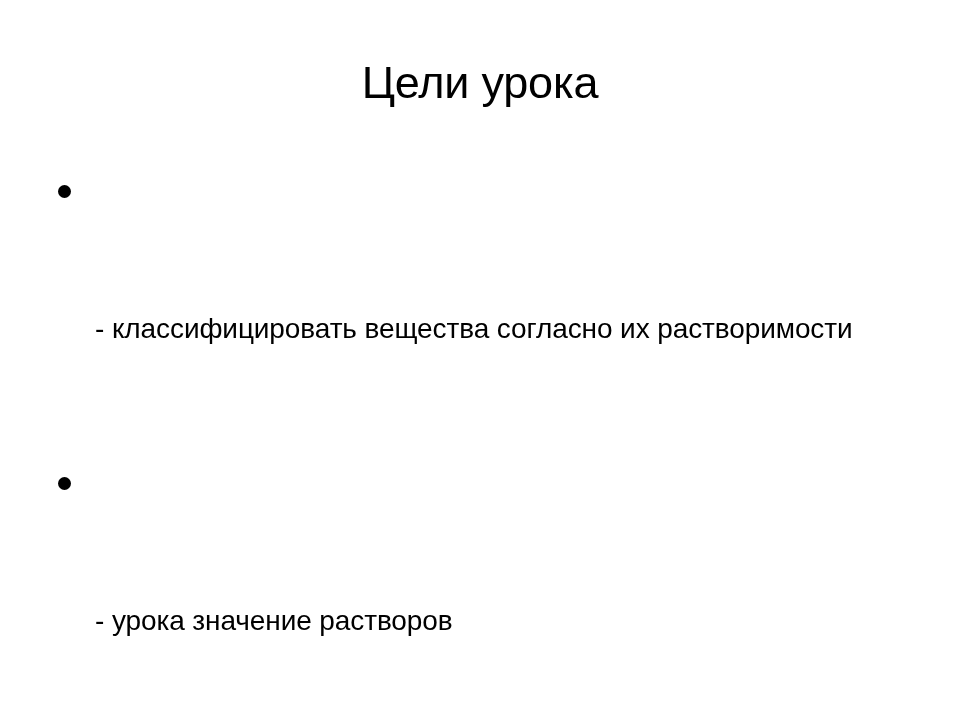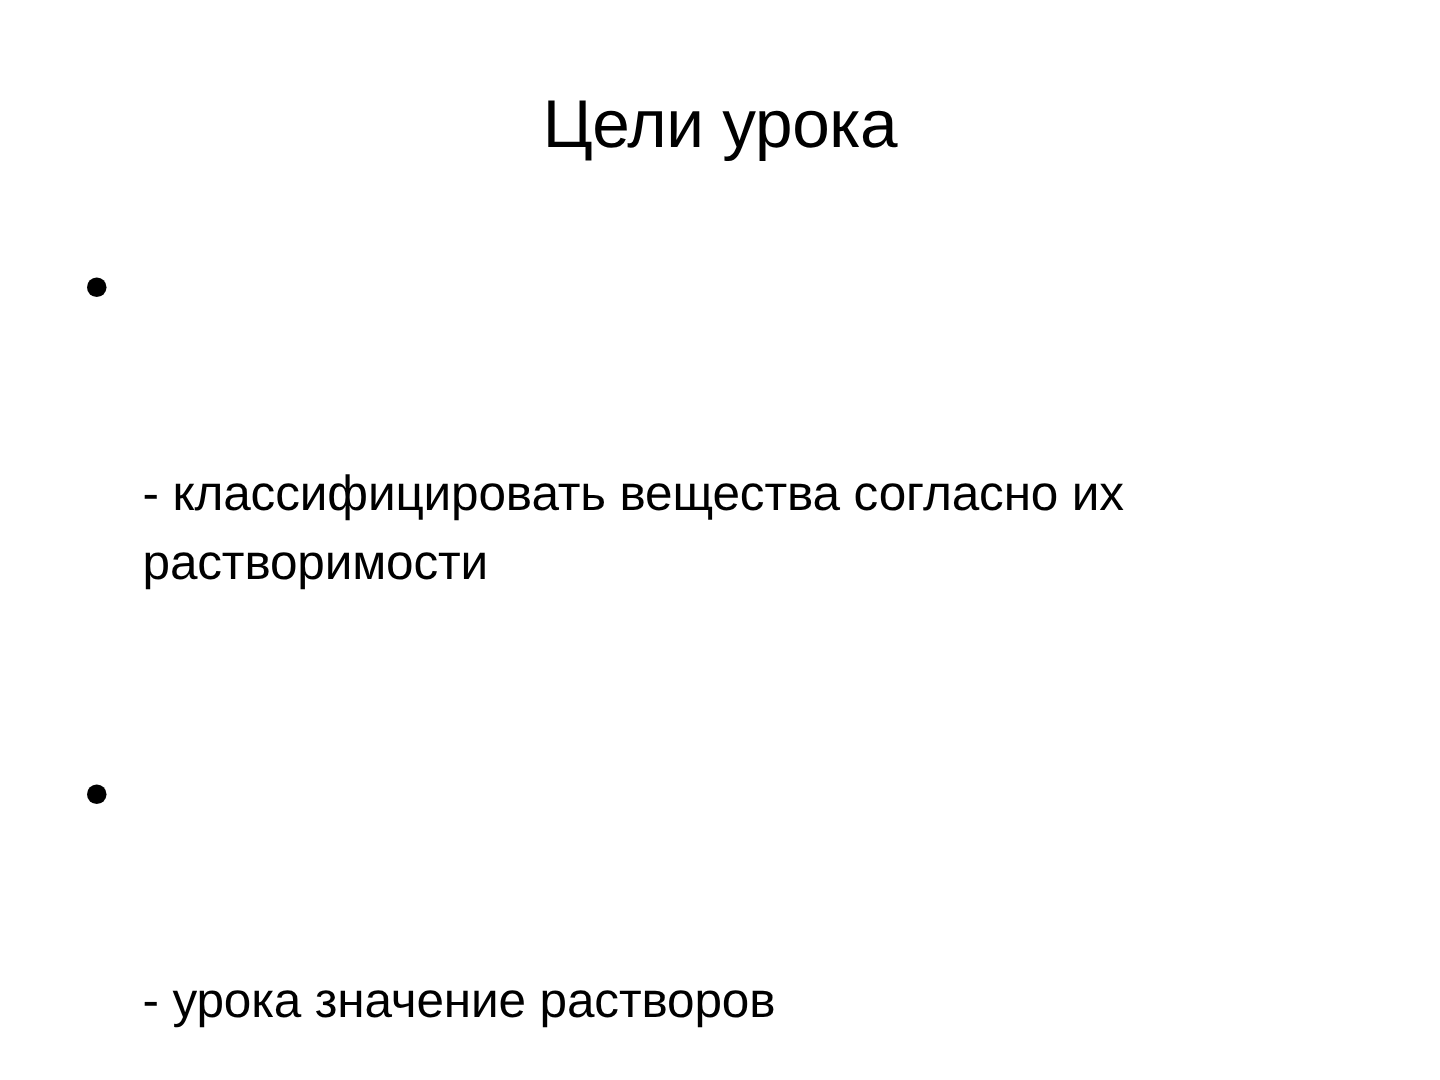--- a/index.html
+++ b/index.html
@@ -41,21 +41,21 @@
     position: absolute;
     left: 52px;
     top: 168px;
     width: 856px;
   }
 
   .bullet-item {
     position: relative;
     padding-left: 43px;
     margin-bottom: 16px;
-    font-size: 33px;
+    font-size: 28px;
     font-weight: 400;
     line-height: 46px;
     letter-spacing: -0.1px;
     color: #000000;
     white-space: pre-wrap;
   }
 
   .bullet-item:last-child {
     margin-bottom: 0;
   }

